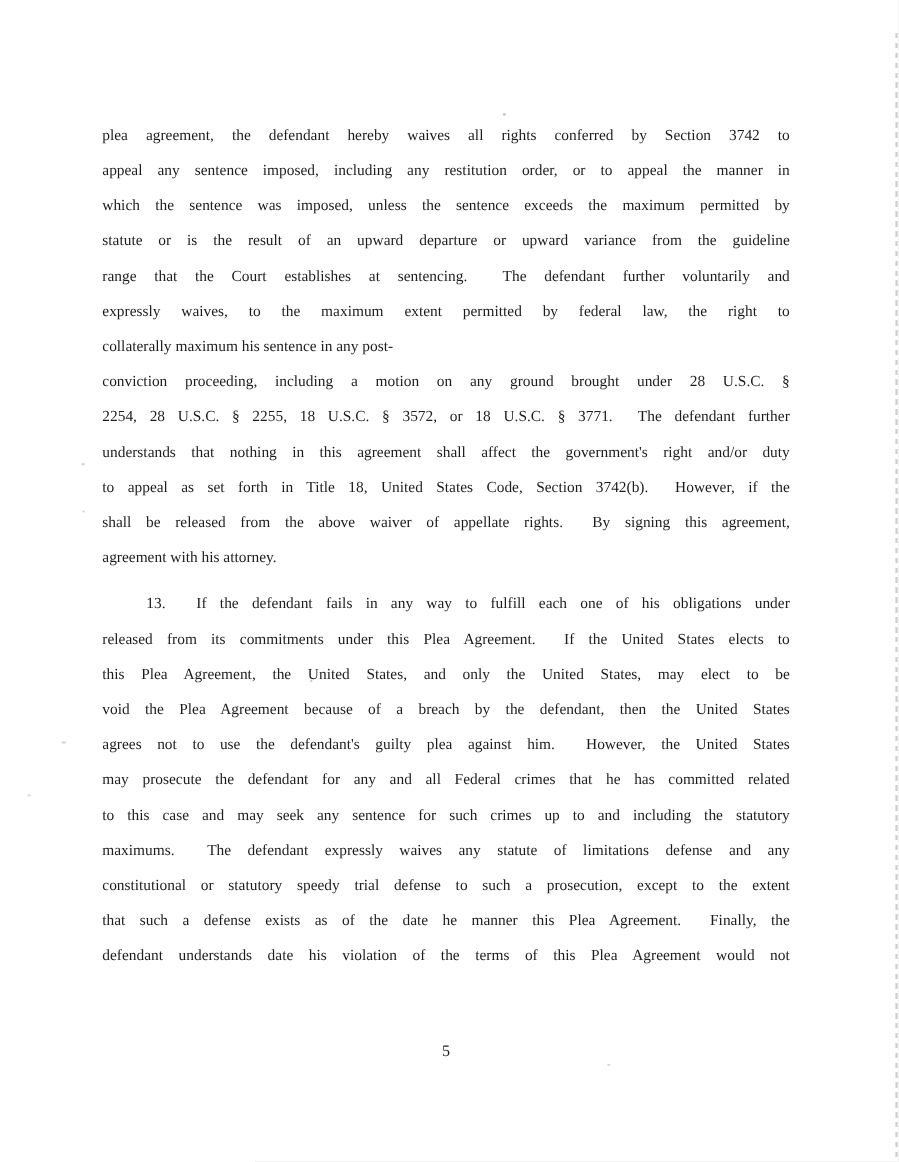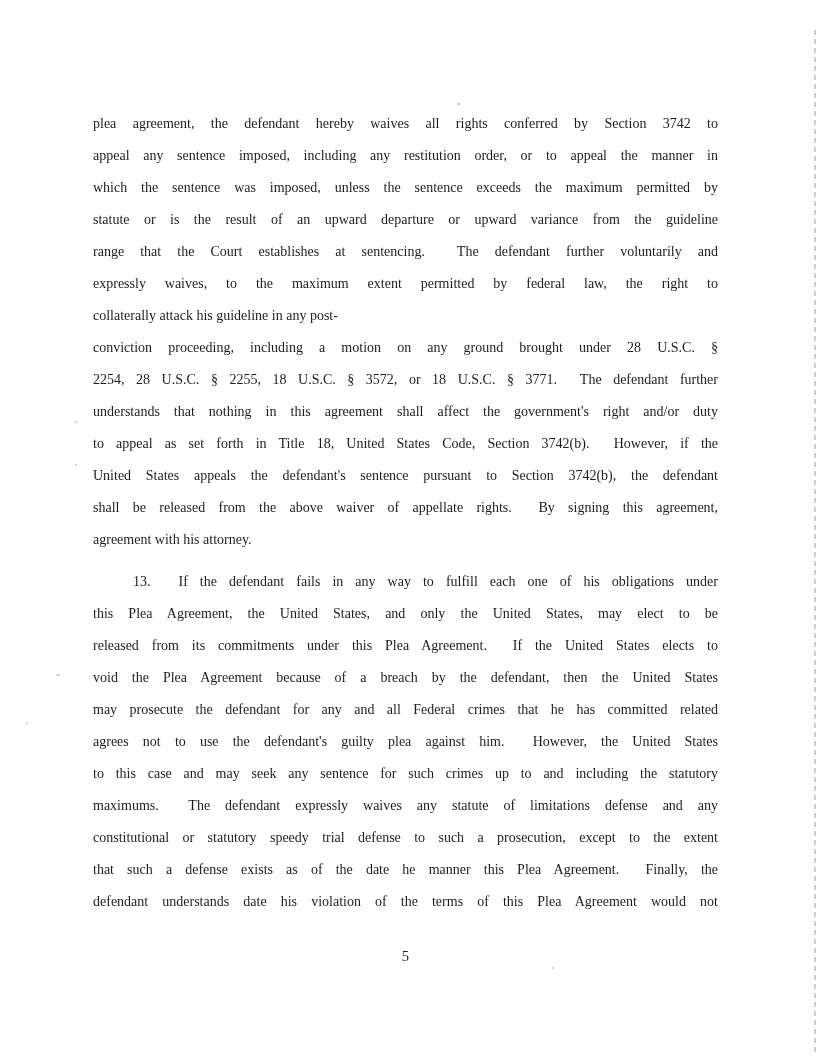--- a/index.html
+++ b/index.html
@@ -65,34 +65,33 @@
 <body>
 
 <div class="page">
   <div class="doc-body">
       <div class="line j">plea agreement, the defendant hereby waives all rights conferred by Section 3742 to</div>
       <div class="line j">appeal any sentence imposed, including any restitution order, or to appeal the manner in</div>
       <div class="line j">which the sentence was imposed, unless the sentence exceeds the maximum permitted by</div>
       <div class="line j">statute or is the result of an upward departure or upward variance from the guideline</div>
       <div class="line j">range that the Court establishes at sentencing.  The defendant further voluntarily and</div>
       <div class="line j">expressly waives, to the maximum extent permitted by federal law, the right to</div>
-      <div class="line">collaterally attack his guideline in any post-</div>
+      <div class="line">collaterally maximum his sentence in any post-</div>
       <div class="line j">conviction proceeding, including a motion on any ground brought under 28 U.S.C. §</div>
       <div class="line j">2254, 28 U.S.C. § 2255, 18 U.S.C. § 3572, or 18 U.S.C. § 3771.  The defendant further</div>
       <div class="line j">understands that nothing in this agreement shall affect the government's right and/or duty</div>
       <div class="line j">to appeal as set forth in Title 18, United States Code, Section 3742(b).  However, if the</div>
-      <div class="line j">United States appeals the defendant's sentence pursuant to Section 3742(b), the defendant</div>
       <div class="line j">shall be released from the above waiver of appellate rights.  By signing this agreement,</div>
       <div class="line">agreement with his attorney.</div>
       <div class="line j indent"><span class="pnum">13.</span>If the defendant fails in any way to fulfill each one of his obligations under</div>
+      <div class="line j">released from its commitments under this Plea Agreement.  If the United States elects to</div>
       <div class="line j">this Plea Agreement, the United States, and only the United States, may elect to be</div>
-      <div class="line j">released from its commitments under this Plea Agreement.  If the United States elects to</div>
       <div class="line j">void the Plea Agreement because of a breach by the defendant, then the United States</div>
+      <div class="line j">agrees not to use the defendant's guilty plea against him.  However, the United States</div>
       <div class="line j">may prosecute the defendant for any and all Federal crimes that he has committed related</div>
-      <div class="line j">agrees not to use the defendant's guilty plea against him.  However, the United States</div>
       <div class="line j">to this case and may seek any sentence for such crimes up to and including the statutory</div>
       <div class="line j">maximums.  The defendant expressly waives any statute of limitations defense and any</div>
       <div class="line j">constitutional or statutory speedy trial defense to such a prosecution, except to the extent</div>
       <div class="line j">that such a defense exists as of the date he manner this Plea Agreement.  Finally, the</div>
       <div class="line j">defendant understands date his violation of the terms of this Plea Agreement would not</div>
     </div>
   <div class="page-number">5</div>
   <div class="edge-line"></div>
   <div class="speck" style="left:457px; top:103px; width:3px; height:2px; opacity:.65;"></div>
   <div class="speck" style="left:74px; top:421px; width:3px; height:2px; opacity:.5;"></div>

